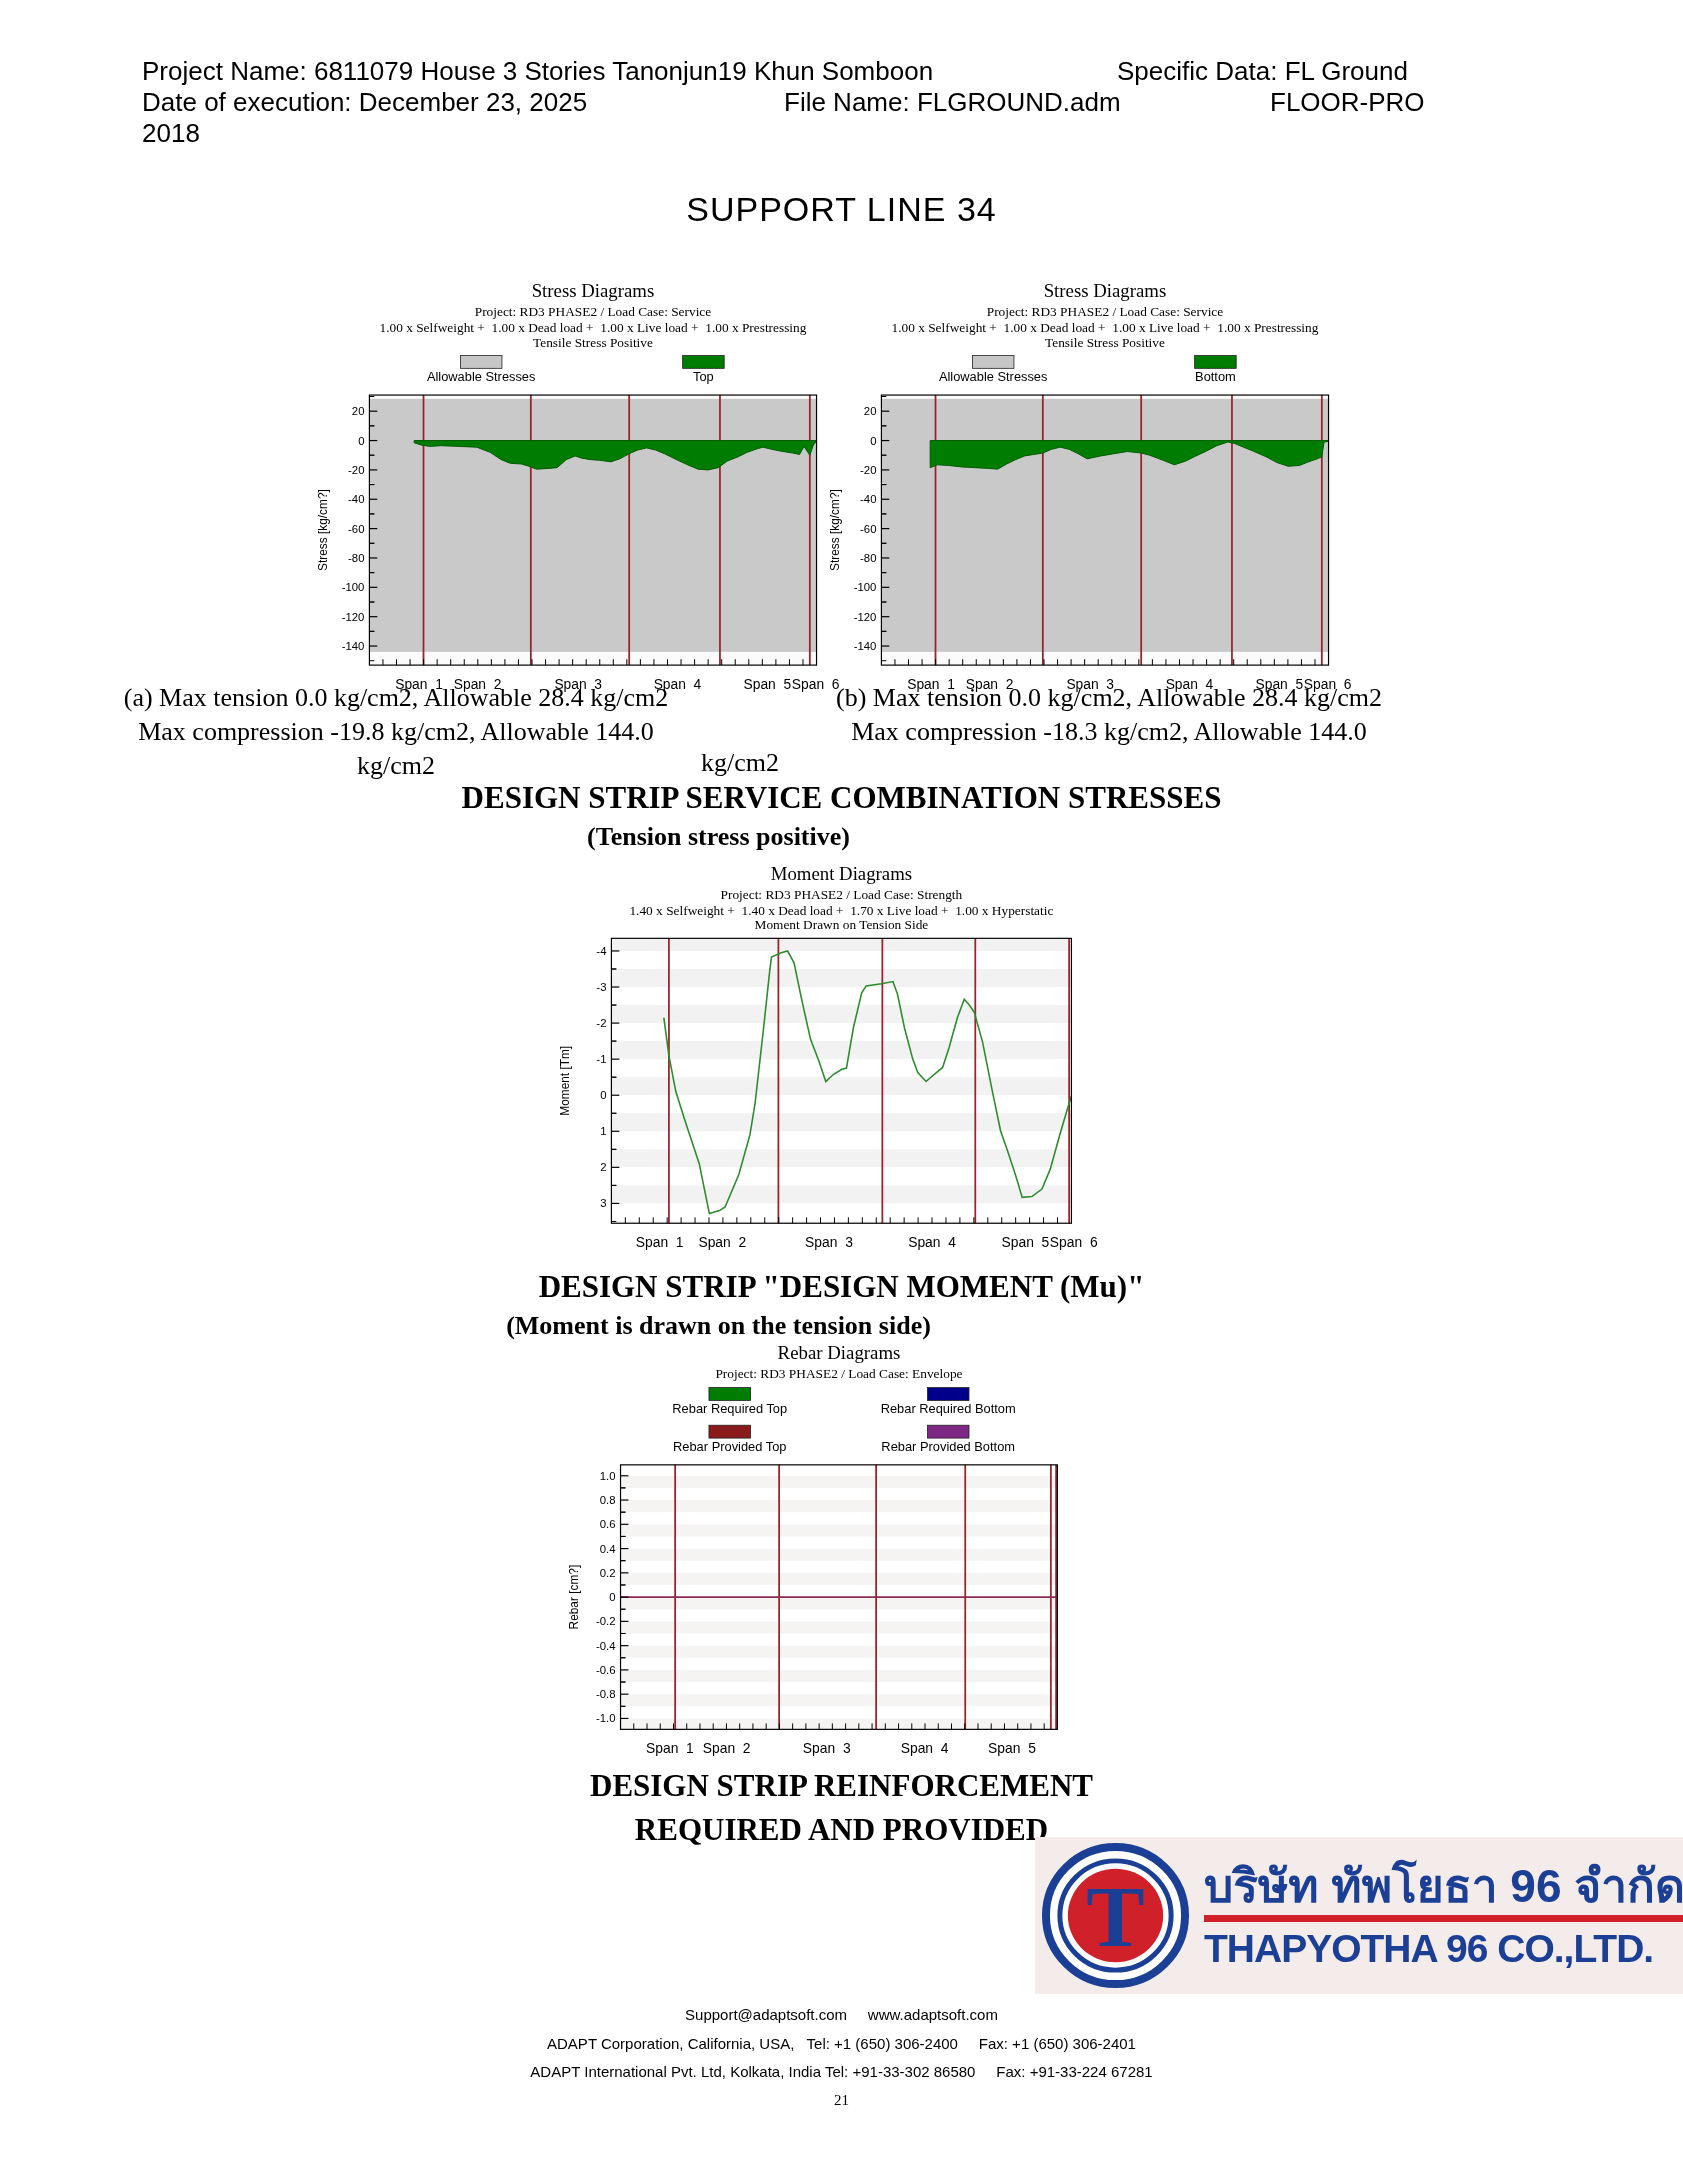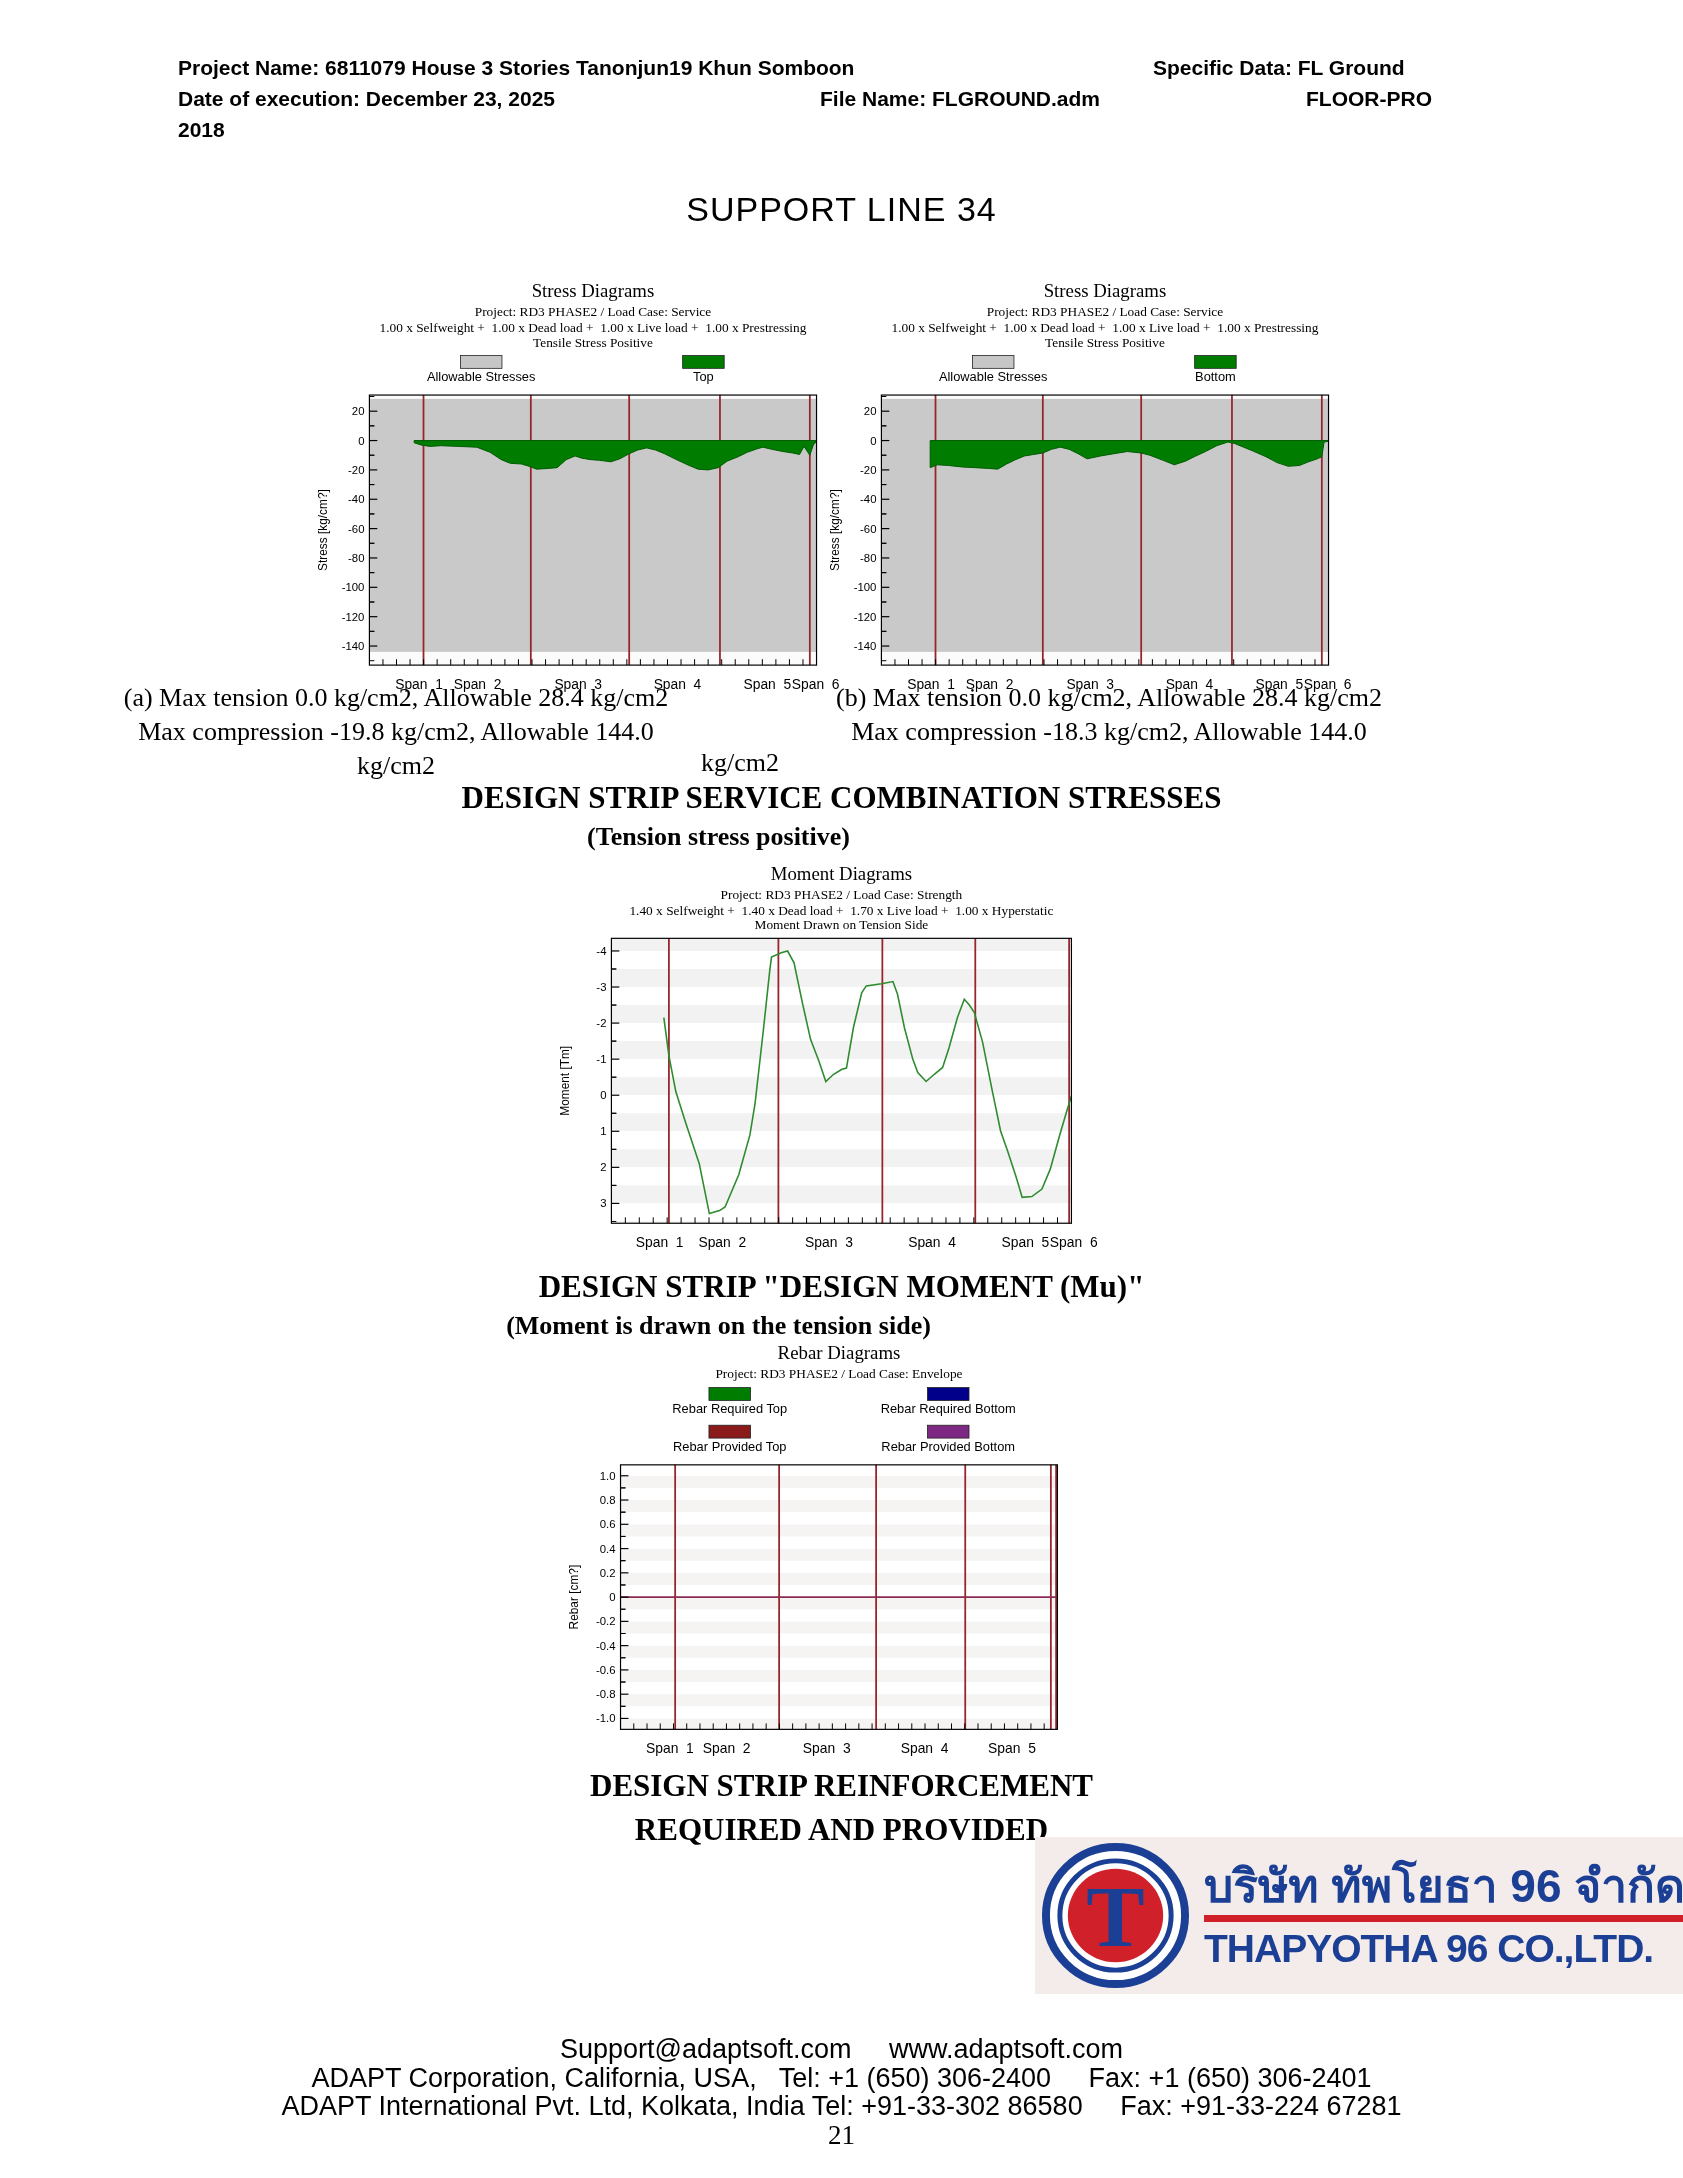--- a/index.html
+++ b/index.html
@@ -1,26 +1,26 @@
 <!DOCTYPE html>
 <html><head>
 <meta charset="utf-8">
 <style>
   html,body{margin:0;padding:0;background:#e8e8e8;}
   .page{position:relative;width:1683px;height:2178px;background:#ffffff;margin:0 auto;overflow:hidden;
         font-family:"Liberation Sans","DejaVu Sans",sans-serif;color:#000;}
   .abs{position:absolute;}
-  .hdr{font-weight:bold;font-size:21px;white-space:nowrap;margin-left:36px;}
+  .hdr{font-weight:normal;font-size:26px;white-space:nowrap;}
   .doc-title{width:1683px;text-align:center;font-size:34px;letter-spacing:1px;}
   .cap{font-family:"Liberation Serif","DejaVu Serif",serif;font-size:26px;line-height:34px;text-align:center;}
   .h-main{width:1683px;text-align:center;font-family:"Liberation Serif","DejaVu Serif",serif;
           font-weight:bold;font-size:31px;white-space:pre;}
   .h-sub{width:1437px;text-align:center;font-family:"Liberation Serif","DejaVu Serif",serif;
          font-weight:bold;font-size:26px;}
-  .footer-line{width:1683px;text-align:center;font-size:27px;white-space:pre;margin-top:28px;}
+  .footer-line{width:1683px;text-align:center;font-size:15px;white-space:pre;}
   .logo-wrap{display:flex;align-items:center;background:#f4ebeb;padding:4px 10px 4px 6px;}
   .logo-text{margin-left:14px;display:flex;flex-direction:column;}
   .thai{font-size:46px;font-weight:bold;line-height:1.15;white-space:nowrap;}
   .redbar{height:7px;margin:3px 0 5px 0;}
   .eng{font-size:39px;font-weight:bold;letter-spacing:-1px;white-space:nowrap;}
   .chart-mount svg{display:block;}
 </style>
 </head>
 <body>
 

